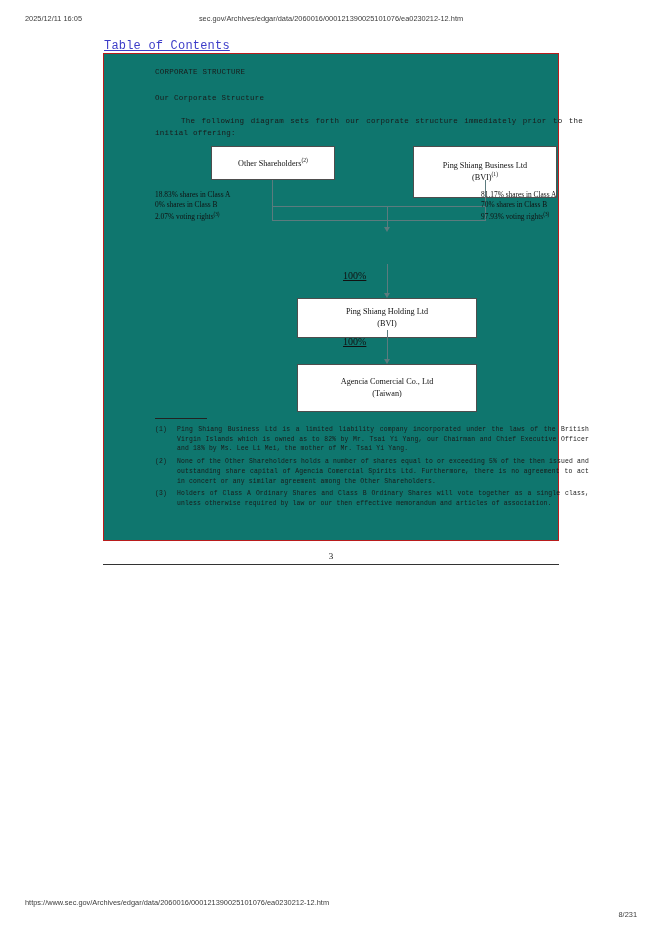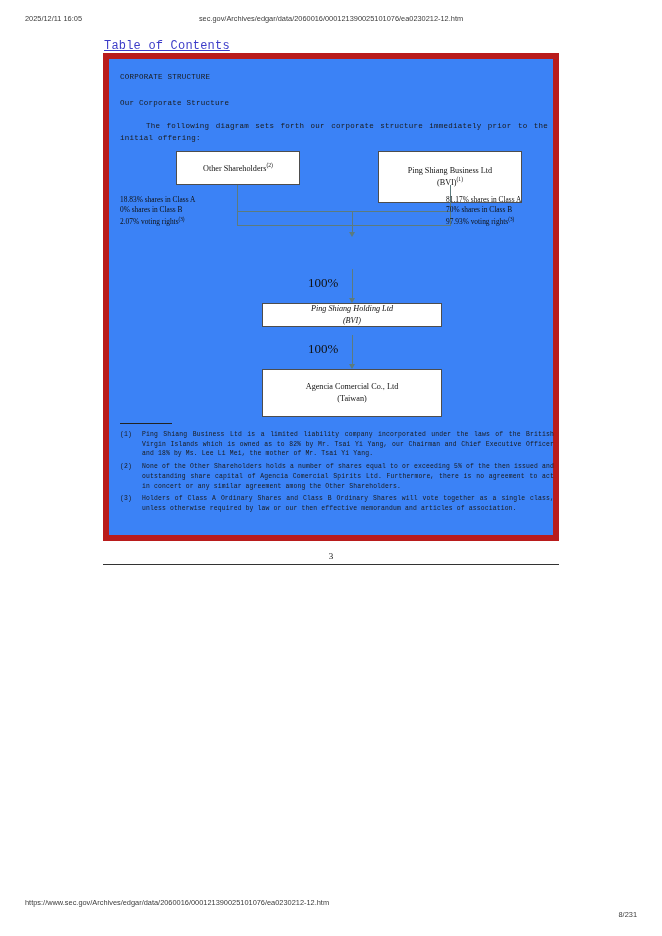--- a/index.html
+++ b/index.html
@@ -82,22 +82,23 @@
     cursor: pointer;
   }
 
   
   .doc-frame {
     position: absolute;
     left: 103px;
     top: 53px;
     width: 456px;
     height: 488px;
-    border: 6px solid #b91c1c;
-    background: #3b82f6;
+    border: 1px solid #b91c1c;
+    background: #0f766e;
+    padding-left: 40px;
   }
 
   .doc-inner {
     position: relative;
     width: 100%;
     height: 100%;
     padding: 13px 11px 0 11px;
   }
 
   .mono {
@@ -145,21 +146,21 @@
     align-items: center;
     justify-content: center;
     padding: 2px 4px;
   }
   .node sup { font-size: 5.6px; vertical-align: super; }
 
   .node-other      { left: 56px;  top: 0px;   width: 124px; height: 34px; }
   .node-psb        { left: 258px; top: 0px;   width: 144px; height: 52px; }
   .node-cayman     { left: 142px; top: 86px;  width: 180px; height: 32px; }
   .node-holding    { left: 142px; top = 0; }
-  .node-holding    { left: 142px; top: 152px; width: 180px; height: 24px; font-style: italic; }
+  .node-holding    { left: 142px; top: 152px; width: 180px; height: 40px; }
   .node-taiwan     { left: 142px; top: 218px; width: 180px; height: 48px; }
 
   
   .ln {
     position: absolute;
     background: #5c7b7e;
   }
   .ln-v { width: 1px; }
   .ln-h { height: 1px; }
 
@@ -169,23 +170,24 @@
     width: 0;
     height: 0;
     border-left: 3.5px solid transparent;
     border-right: 3.5px solid transparent;
     border-top: 5px solid #5c7b7e;
   }
 
   .pct-label {
     position: absolute;
     font-family: "Liberation Serif", "DejaVu Serif", serif;
-    font-size: 13px;
+    font-size: 10px;
     color: #111;
     white-space: nowrap;
+    text-decoration: underline;
   }
 
   .share-block {
     position: absolute;
     font-family: "Liberation Serif", "DejaVu Serif", serif;
     font-size: 7.4px;
     line-height: 1.42;
     color: #111;
     white-space: nowrap;
   }

